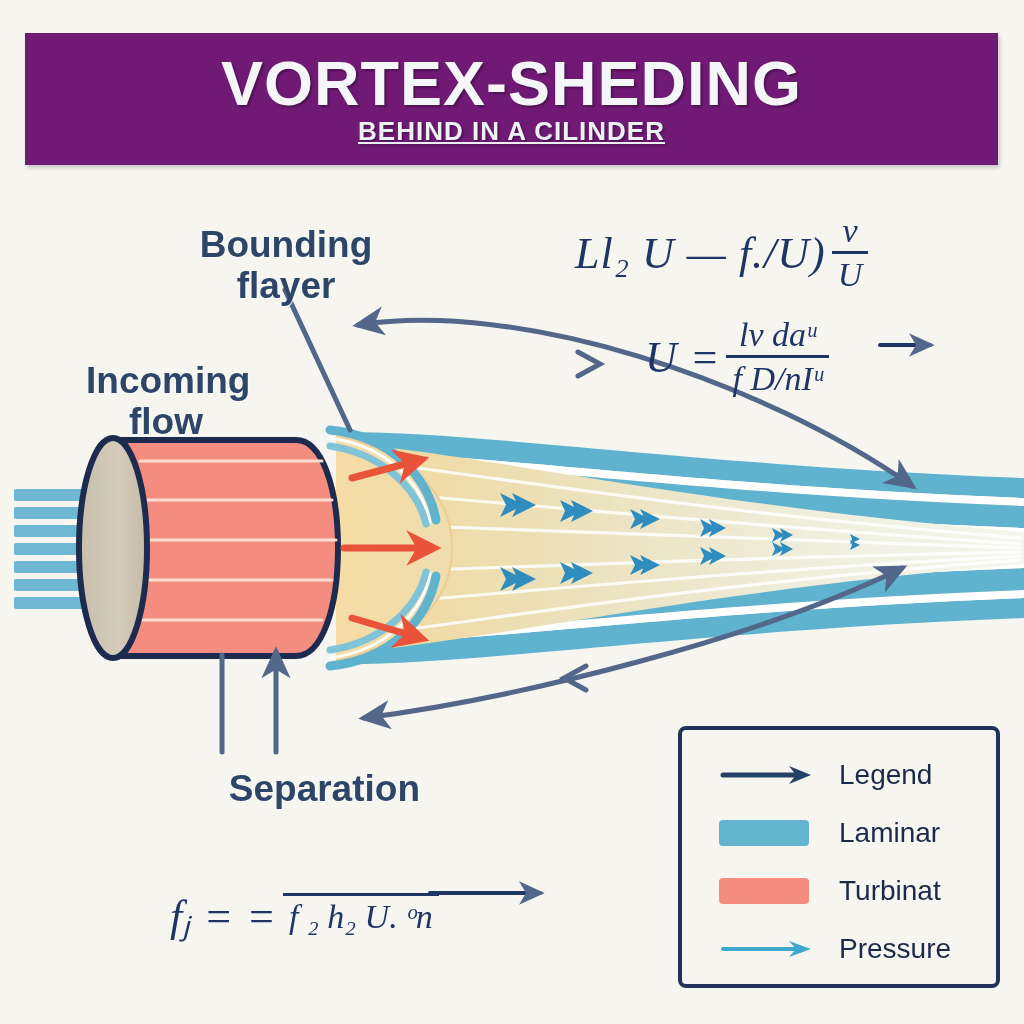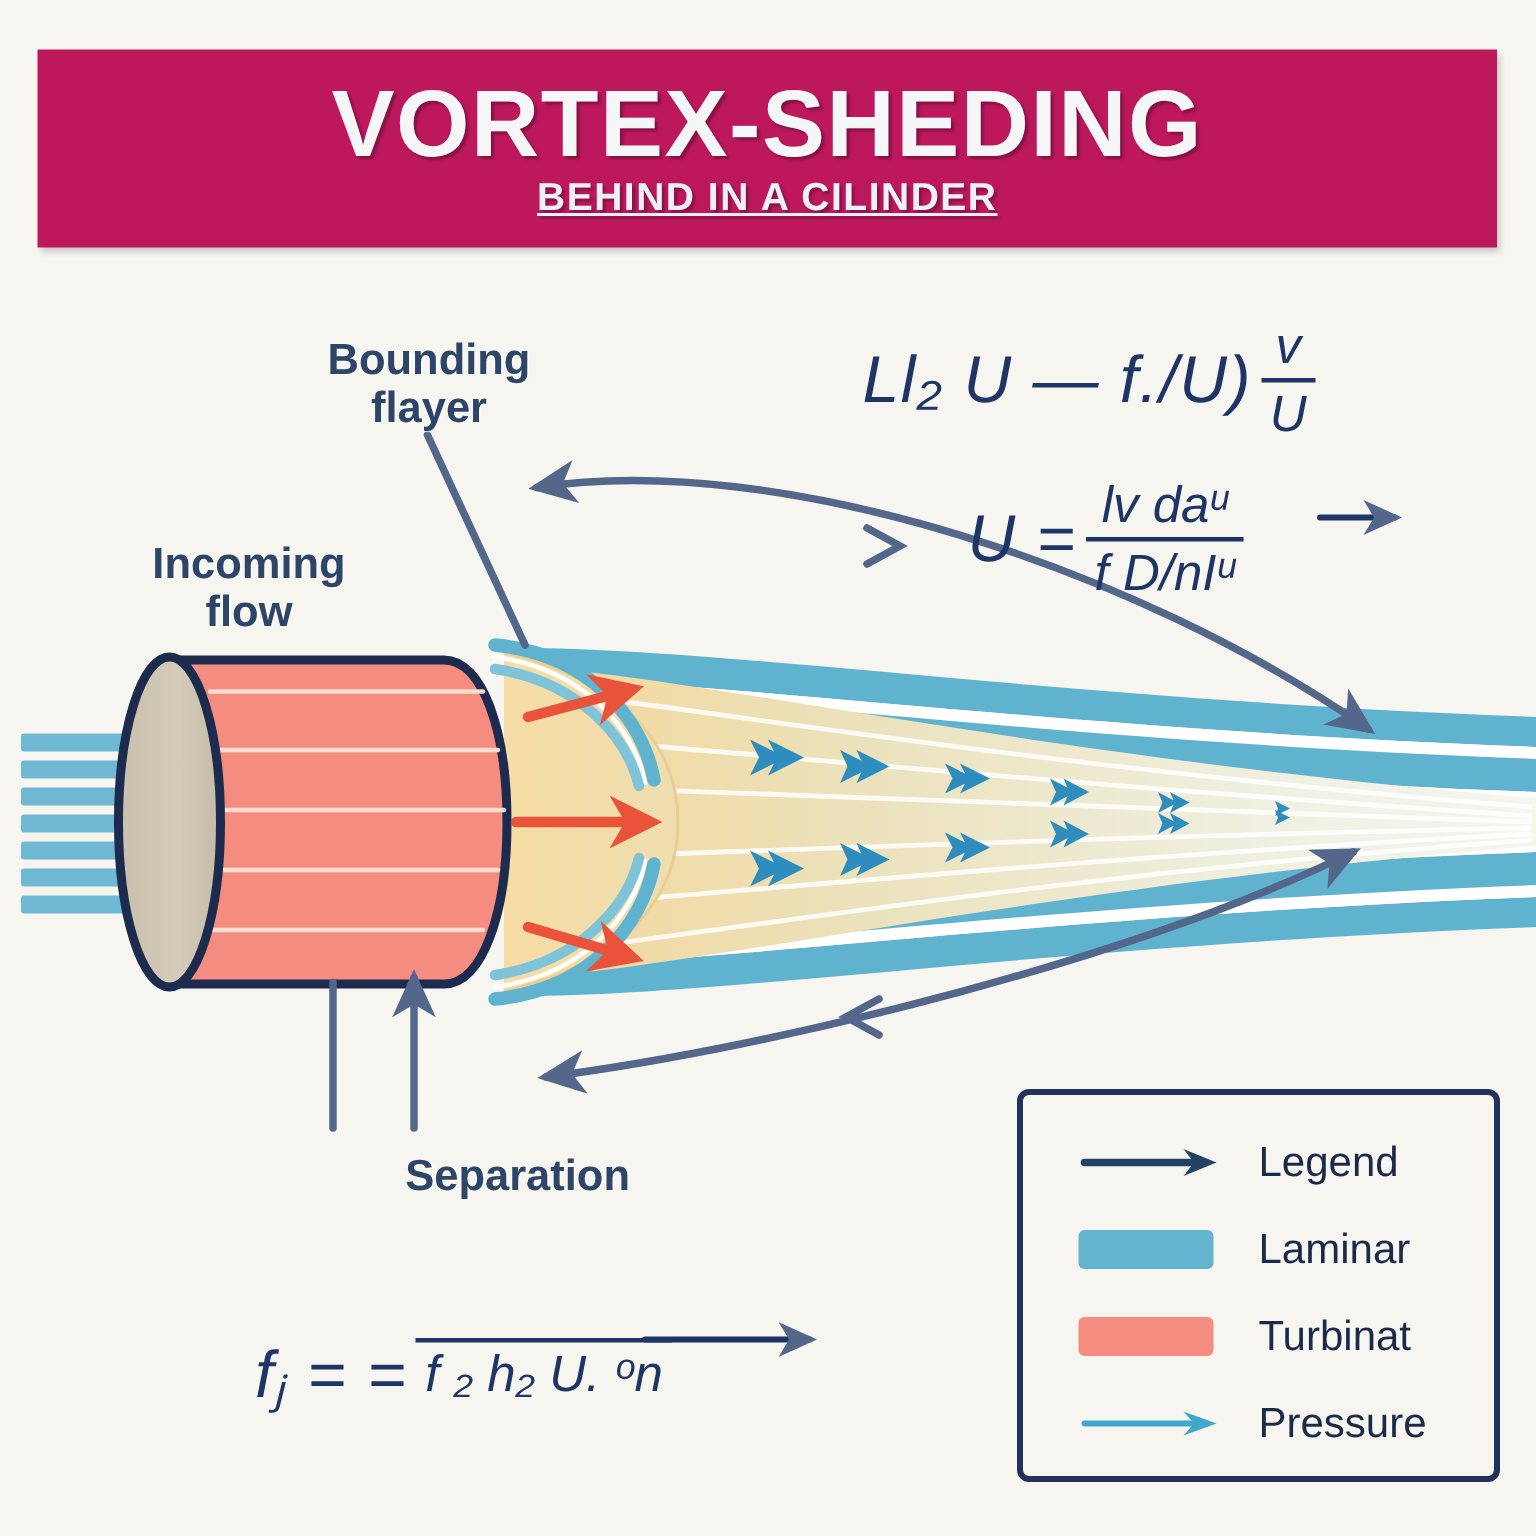--- a/index.html
+++ b/index.html
@@ -10,21 +10,21 @@
     font-family:"Liberation Sans",sans-serif;
     overflow:hidden;
     position:relative;
   }
   #stage{position:absolute;inset:0;width:1024px;height:1024px;}
   svg.layer{position:absolute;left:0;top:0;width:1024px;height:1024px;}
 
   
   #title-banner{
     position:absolute;left:25px;top:33px;width:973px;height:132px;
-    background:#be185d;
+    background:#701a75;
     box-shadow:2px 3px 4px rgba(0,0,0,.18);
     display:flex;flex-direction:column;
     align-items:center;justify-content:center;
   }
   #title-main{
     color:#F4F6F8;
     font-size:63px;
     font-weight:bold;
     letter-spacing:1px;
     line-height:1.0;
@@ -40,35 +40,35 @@
     margin-top:1px;
     text-shadow:2px 2px 2px rgba(0,0,0,.28);
     white-space:nowrap;
     text-decoration:underline;
   }
 
   
   .callout{
     position:absolute;
     color:#2D4668;
-    font-size:29px;
+    font-size:37px;
     font-weight:600;
     line-height:1.12;
     text-shadow:1px 1px 1px rgba(255,255,255,.7);
     white-space:pre-line;
   }
   #label-bounding{left:196px;top:224px;text-align:center;width:180px;}
   #label-incoming{left:86px;top:360px;text-align:center;width:160px;}
   #label-separation{left:190px;top:768px;text-align:right;width:230px;}
 
   
   .eq{
     position:absolute;
     color:#1F3566;
-    font-family:Liberation Sans, sans-serif;
+    font-family:Liberation Serif, serif;
     font-style:italic;
   }
   #eq-top{left:575px;top:212px;width:420px;height:180px;}
   #eq-bottom{left:170px;top:884px;width:390px;height:110px;}
   .eq-row{display:flex;align-items:center;justify-content:flex-start;}
   .eq-lhs{font-size:44px;white-space:nowrap;letter-spacing:1px;}
   .frac{display:inline-flex;flex-direction:column;align-items:center;
         margin-left:6px;vertical-align:middle;}
   .frac .num{font-size:34px;padding:0 6px 1px 6px;white-space:nowrap;}
   .frac .den{font-size:34px;padding:2px 6px 0 6px;white-space:nowrap;}

